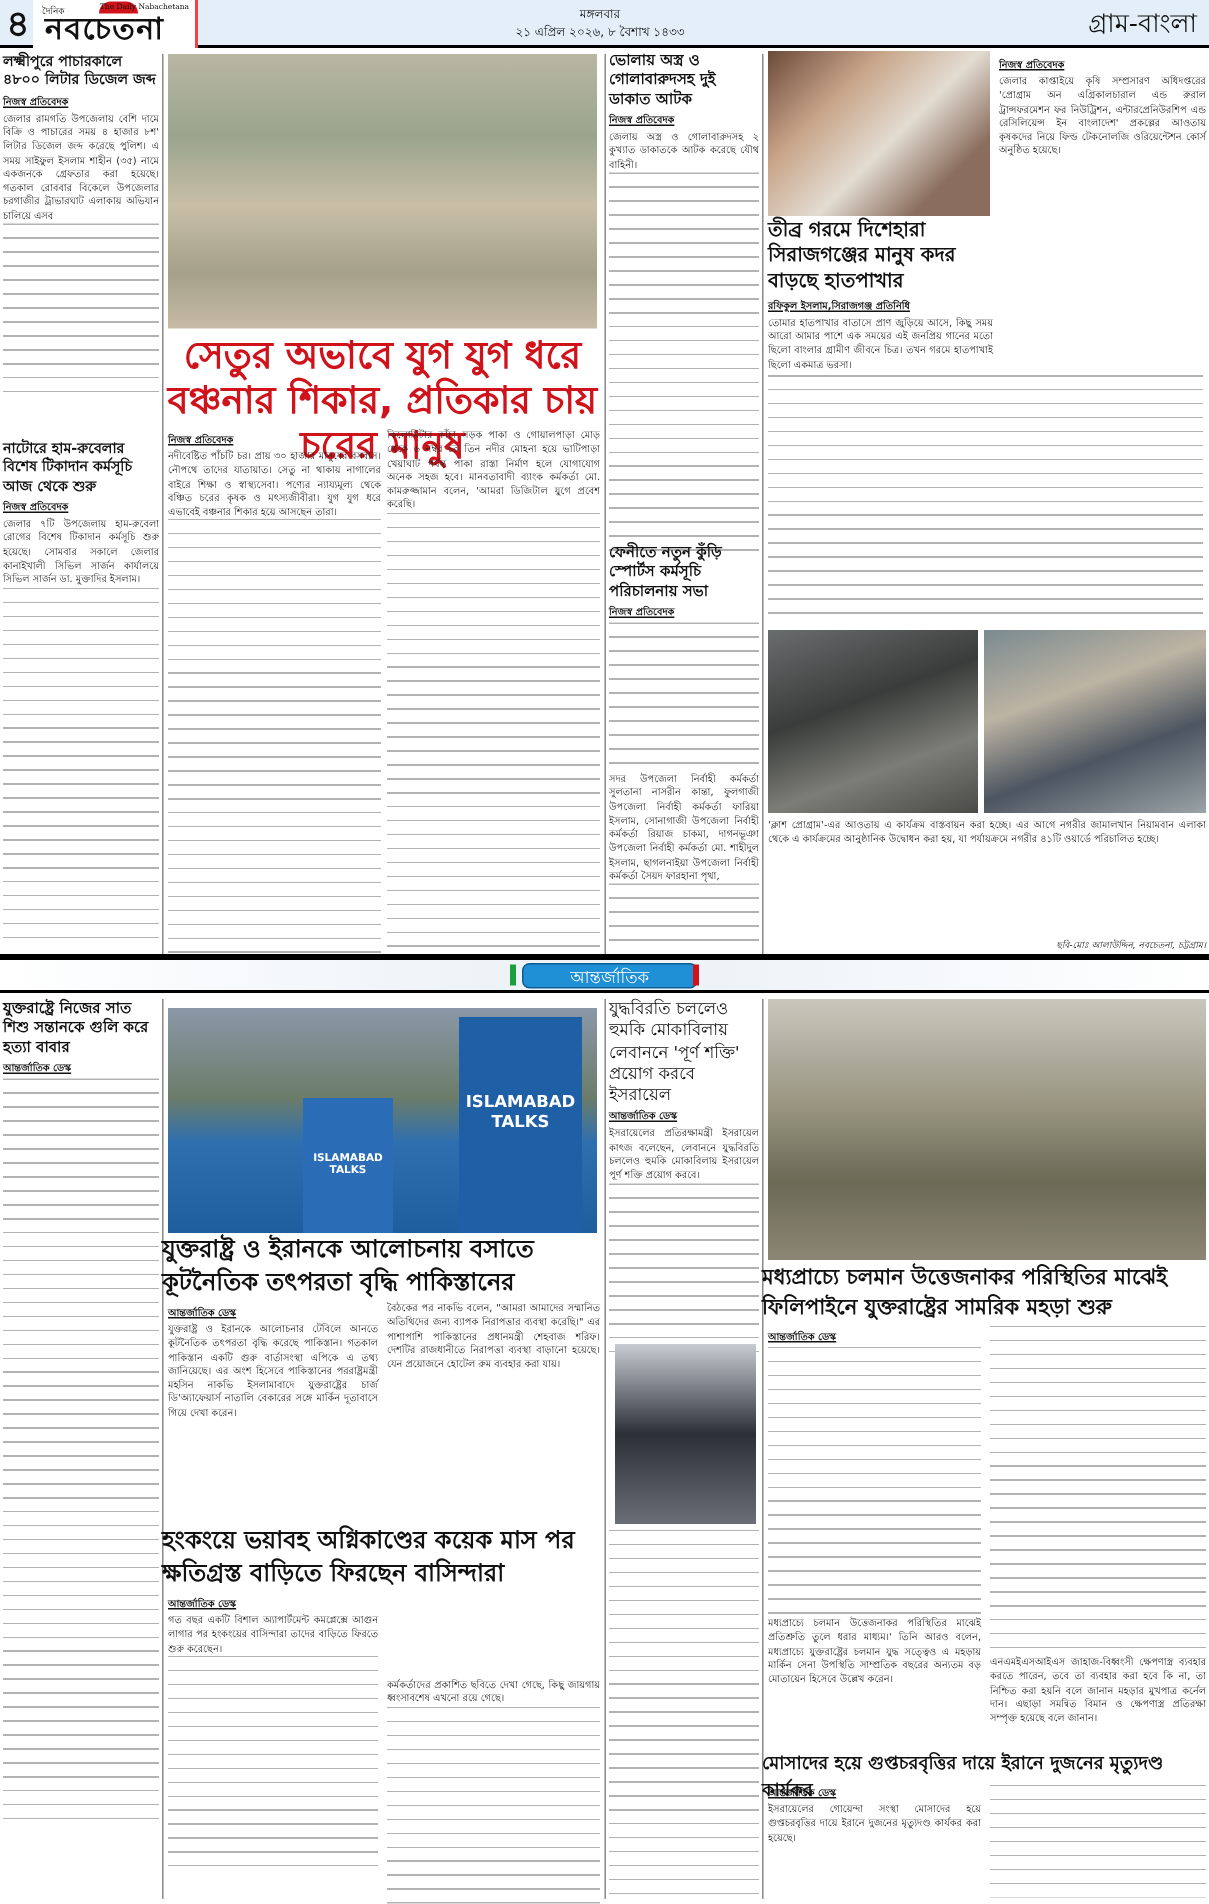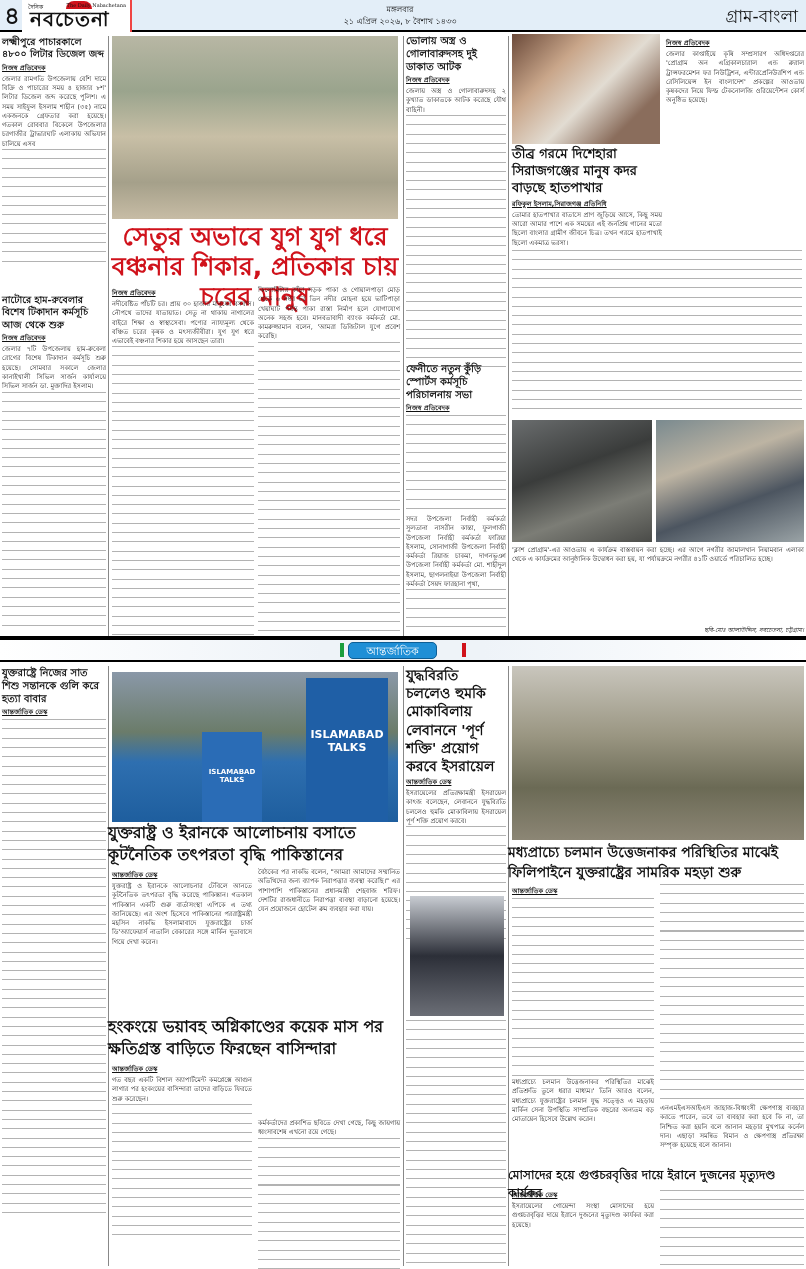--- a/index.html
+++ b/index.html
@@ -18,21 +18,21 @@
   
   .col-rule { background: #888; width: 1px; }
   .headline { font-family: "DejaVu Sans", sans-serif; text-align: left; line-height: 1.3; }
   .byline { font-size: 6.5px; text-decoration: underline; font-weight: bold; margin: 2px 0 1px; }
   .body-text { font-size: 6.5px; line-height: 9.3px; text-align: justify; color: #222; }
   .photo { background: linear-gradient(135deg,#8a9aa5,#c8c2b0 40%,#9aa38b 70%,#d8d1c4); }
   .caption { font-size: 6px; text-align: right; font-style: italic; }
   .big-red { color: #d0121b; font-weight: bold; font-size: 25px; line-height: 30px; text-align: center; }
   .hr-black { background: #000; height: 4px; }
   .intl-banner { left: 0; top: 640px; width: 806px; height: 20px; background: linear-gradient(90deg,#fff,#eef3f8 40%,#eef3f8 60%,#fff); }
-  .intl-label { left: 348px; top: 642px; width: 89px; height: 17px; background: #1f8fd6; color: #fff; border-radius: 5px; text-align: center; font-size: 11px; line-height: 17px; border: 1px solid #0d5e95; }
+  .intl-label { left: 348px; top: 642px; width: 117px; height: 17px; background: #1f8fd6; color: #fff; border-radius: 5px; text-align: center; font-size: 11px; line-height: 17px; border: 1px solid #0d5e95; }
   .flag-g { left: 340px; top: 643px; width: 4px; height: 14px; background: #1b9e3e; }
   .flag-r { left: 462px; top: 643px; width: 4px; height: 14px; background: #d0121b; }
   .lines { background: repeating-linear-gradient(180deg,#555 0 1px,transparent 1px 9.3px); opacity: .45; }
 </style>
 </head>
 <body>
 
 <div class="abs masthead">
   <div class="abs page-num">৪</div>
   <div class="abs logo-box">
@@ -141,21 +141,21 @@
   <div class="body-text">গত বছর একটি বিশাল অ্যাপার্টমেন্ট কমপ্লেক্সে আগুন লাগার পর হংকংয়ের বাসিন্দারা তাদের বাড়িতে ফিরতে শুরু করেছেন।</div>
   <div class="lines" style="height:140px;"></div>
 </div>
 <div class="abs" style="left:258px;top:1119px;width:142px;">
   <div class="body-text">কর্মকর্তাদের প্রকাশিত ছবিতে দেখা গেছে, কিছু জায়গায় ধ্বংসাবশেষ এখনো রয়ে গেছে।</div>
   <div class="lines" style="height:160px;"></div>
 </div>
 <div class="abs col-rule" style="left:403px;top:666px;height:600px;"></div>
 
 <div class="abs" style="left:406px;top:666px;width:100px;">
-  <div class="headline" style="font-size:14px;font-weight:bold;">যুদ্ধবিরতি চললেও হুমকি মোকাবিলায় লেবাননে 'পূর্ণ শক্তি' প্রয়োগ করবে ইসরায়েল</div>
+  <div class="headline" style="font-size:11px;font-weight:normal;">যুদ্ধবিরতি চললেও হুমকি মোকাবিলায় লেবাননে 'পূর্ণ শক্তি' প্রয়োগ করবে ইসরায়েল</div>
   <div class="byline">আন্তর্জাতিক ডেস্ক</div>
   <div class="body-text">ইসরায়েলের প্রতিরক্ষামন্ত্রী ইসরায়েল কাৎজ বলেছেন, লেবাননে যুদ্ধবিরতি চললেও হুমকি মোকাবিলায় ইসরায়েল পূর্ণ শক্তি প্রয়োগ করবে।</div>
   <div class="lines" style="height:120px;"></div>
 </div>
 <div class="abs photo" style="left:410px;top:896px;width:94px;height:120px;background:linear-gradient(180deg,#c8ccd2,#2c2f38 50%,#6b6e76);"></div>
 <div class="abs lines" style="left:406px;top:1020px;width:100px;height:245px;"></div>
 <div class="abs col-rule" style="left:508px;top:666px;height:600px;"></div>
 
 <div class="abs photo" style="left:512px;top:666px;width:292px;height:174px;background:linear-gradient(180deg,#c9c6bd 0%,#9a9682 40%,#6b6a55 70%,#8c8675 100%);"></div>
 <div class="abs headline" style="left:508px;top:842px;width:298px;font-size:14px;font-weight:bold;line-height:20px;">মধ্যপ্রাচ্যে চলমান উত্তেজনাকর পরিস্থিতির মাঝেই ফিলিপাইনে যুক্তরাষ্ট্রের সামরিক মহড়া শুরু</div>

